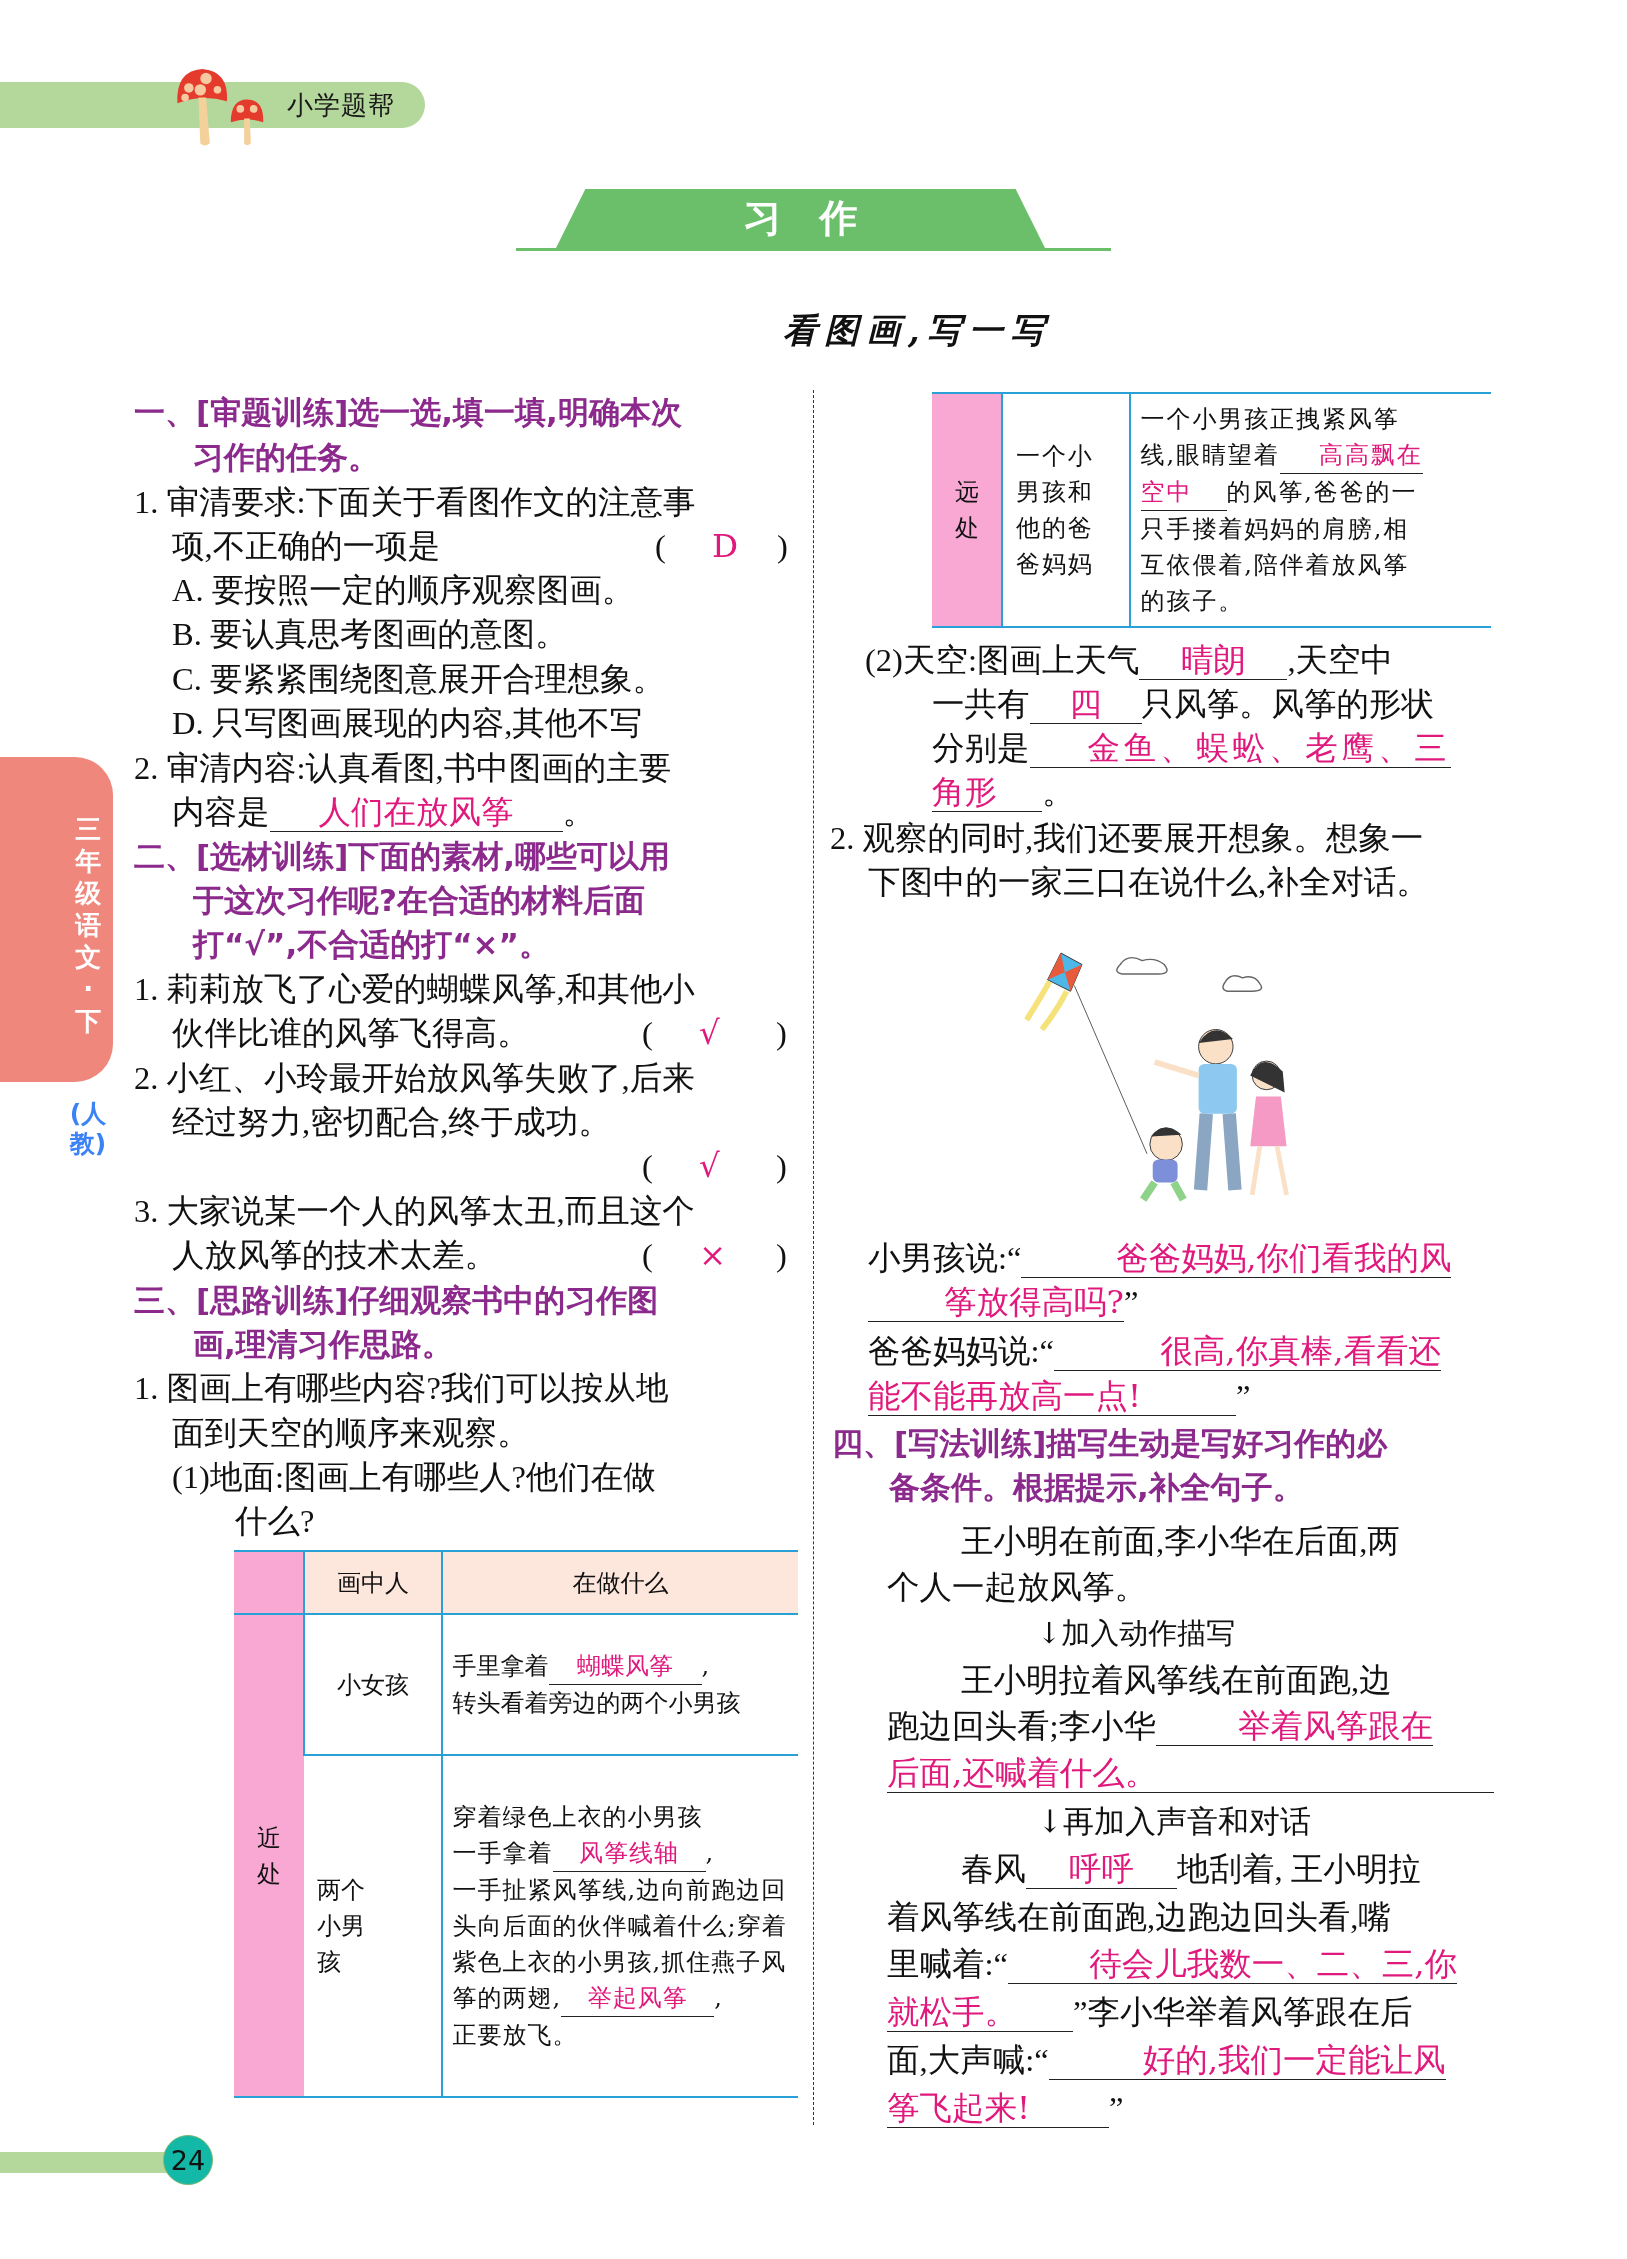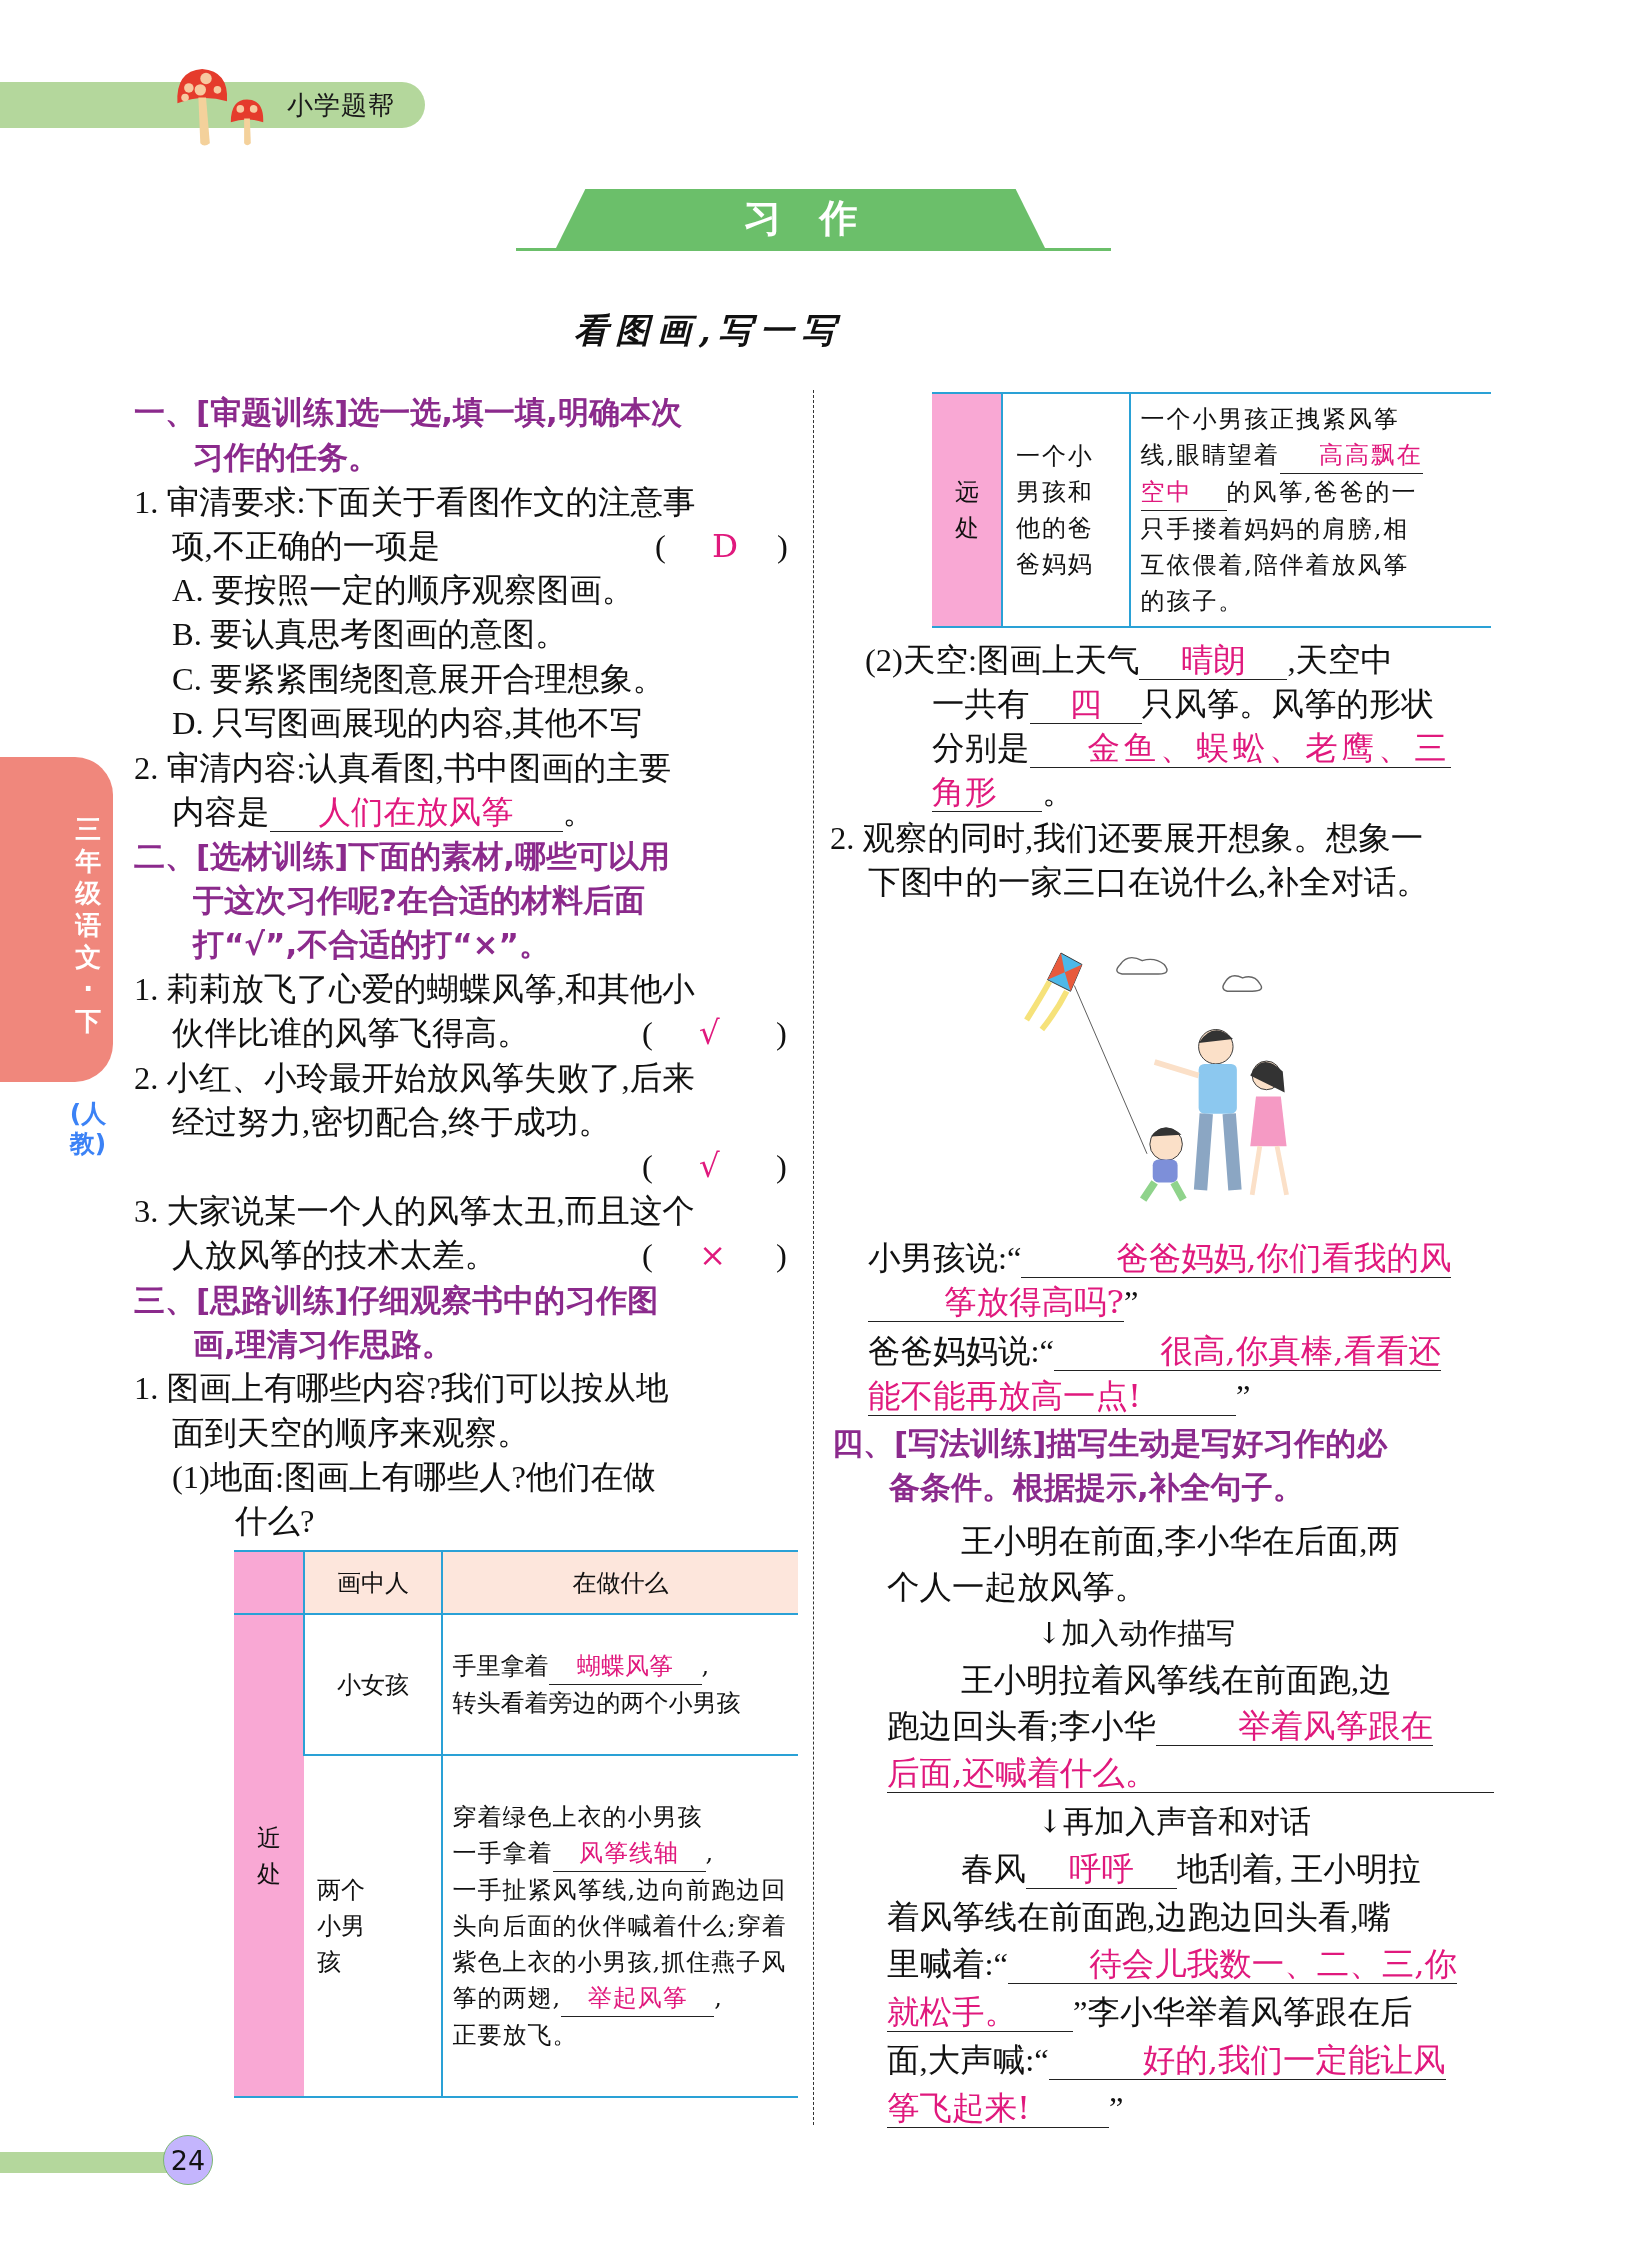--- a/index.html
+++ b/index.html
@@ -4,27 +4,27 @@
 <style>
   html,body{margin:0;padding:0;background:#fff;}
   body{width:1628px;height:2260px;position:relative;overflow:hidden;font-family:"DejaVu Serif","Liberation Serif",serif;color:#111;}
   .abs{position:absolute;}
   .top-strip{left:0;top:82px;width:425px;height:46px;background:#b4d79c;border-radius:0 23px 23px 0;}
   .brand{left:287px;top:86px;font-family:"DejaVu Sans",sans-serif;font-size:26px;color:#1a1a1a;letter-spacing:1px;line-height:38px;}
   .mush{position:absolute;}
   .banner-line{left:516px;top:248px;width:595px;height:2.9px;background:#6bbf6a;}
   .banner{left:556px;top:189px;width:489px;height:59px;background:#6bbf6a;clip-path:polygon(6% 0,94% 0,100% 100%,0 100%);border-radius:9.6px 9.6px 0 0;}
   .banner-text{left:556px;top:189px;width:489px;height:59px;line-height:59px;text-align:center;color:#fff;font-family:"DejaVu Sans",sans-serif;font-weight:bold;font-size:38px;letter-spacing:38px;text-indent:38px;}
-  .subtitle{left:574px;top:308px;width:478px;text-align:left;font-size:34px;font-weight:bold;font-style:italic;letter-spacing:7.6px;}
+  .subtitle{left:574px;top:308px;width:478px;text-align:right;font-size:34px;font-weight:bold;font-style:italic;letter-spacing:7.6px;}
   .divider{left:813px;top:390px;width:0;height:1735px;border-left:1.9px dashed #333;}
   .side-tab{left:0;top:757px;width:113px;height:325px;background:#f0877c;border-radius:0 38px 38px 0;}
   .side-text{left:72px;top:813px;width:32.5px;color:#fff;font-family:"DejaVu Sans",sans-serif;font-weight:bold;font-size:26px;line-height:32px;text-align:center;word-break:break-all;}
   .side-sub{left:69px;top:1099px;width:38px;color:#3b82f6;font-family:"DejaVu Sans",sans-serif;font-weight:bold;font-size:25px;line-height:30px;text-align:center;}
   .bottom-strip{left:0;top:2152px;width:167px;height:21px;background:#b4d79c;}
-  .page-num{left:163px;top:2135px;width:50px;height:50px;border:1.9px solid #7bb872;border-radius:50%;background:#c4b5fd;text-align:center;line-height:50px;font-family:"DejaVu Sans",sans-serif;font-size:27px;box-sizing:border-box;}
+  .page-num{left:163px;top:2135px;width:50px;height:50px;border:1.9px solid #7bb872;border-radius:50%;background:#14b8a6;text-align:center;line-height:50px;font-family:"DejaVu Sans",sans-serif;font-size:27px;box-sizing:border-box;}
   .line{position:absolute;font-size:32.5px;line-height:44px;white-space:nowrap;font-family:"Liberation Serif","DejaVu Serif",serif;}
   .heading{color:#8b2a8c;font-family:"DejaVu Sans",sans-serif;font-weight:bold;font-size:31px;}
   .ans{color:#e0197d;font-family:"DejaVu Serif",serif;}
   .blank{display:inline-block;border-bottom:1.9px solid #222;text-align:center;line-height:38px;}
   .blank-left{text-align:right;padding-left:19px;box-sizing:border-box;}
   .paren{position:absolute;}
   table.t{position:absolute;border-collapse:collapse;font-family:"DejaVu Serif",serif;font-size:24px;line-height:36px;}
   table.t td{border-left:2.9px solid #2aa1d6;vertical-align:middle;padding:0 13px;}
   table.t td:first-child{border-left:none;}
   table.t tr{border-top:2.9px solid #2aa1d6;}

